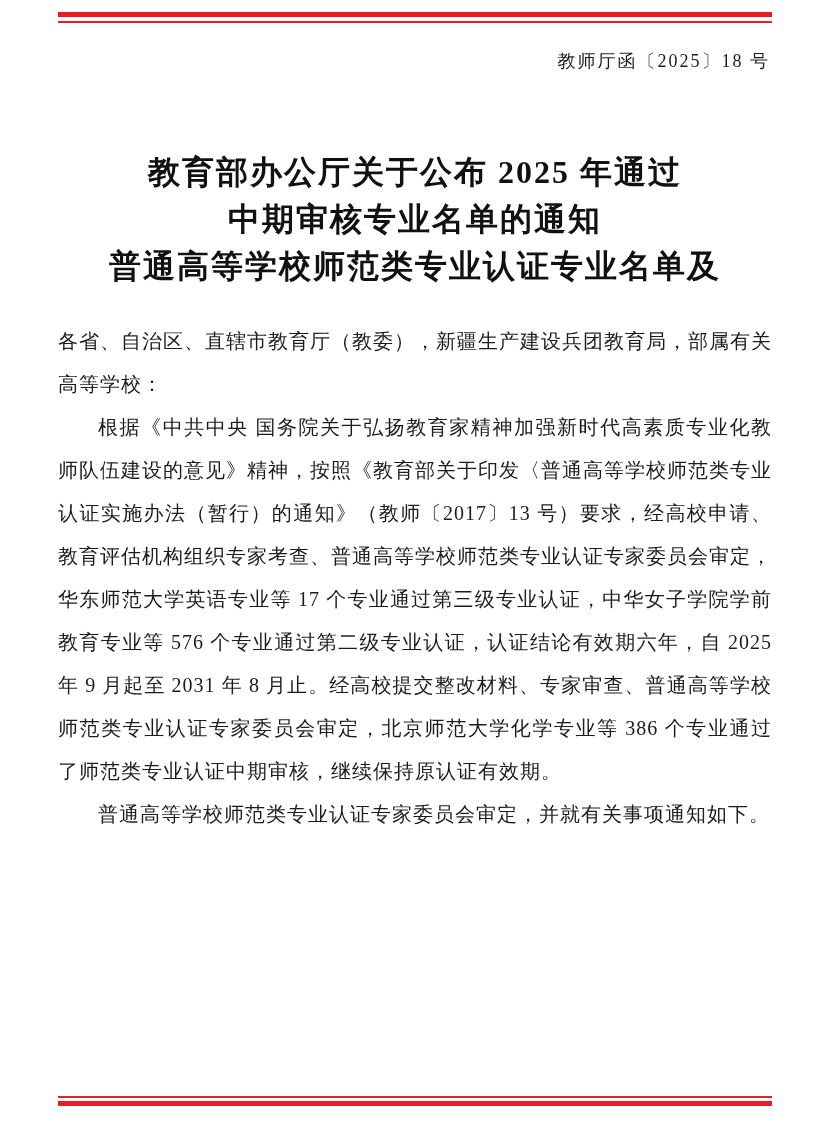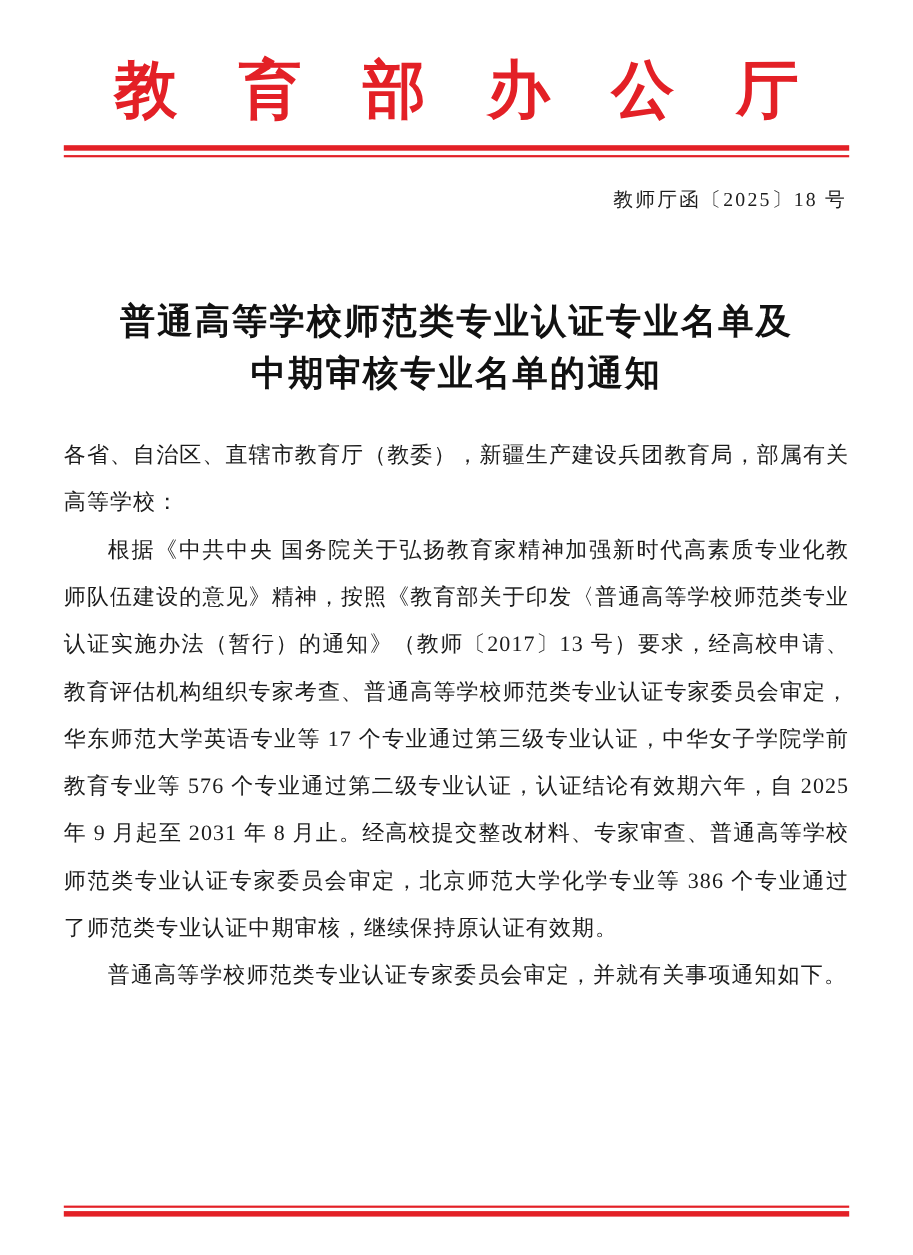--- a/index.html
+++ b/index.html
@@ -78,33 +78,33 @@
     top: 1096px;
     margin: 0;
   }
   .rule-group.bottom .rule-gap { height: 3px; }
 </style>
 </head>
 <body>
 
 <div class="page">
 
-  <div class="org-header">教育部办公厅</div>
 
   <div class="rule-group top">
     <div class="rule-thick"></div>
     <div class="rule-gap"></div>
     <div class="rule-thin"></div>
   </div>
 
   <div class="doc-number">教师厅函〔2025〕18 号</div>
 
   <div class="doc-title">
+    <div>教育部办公厅关于公布 2025 年通过</div>
+    <div>中期审核专业名单的通知</div>
     <div>普通高等学校师范类专业认证专业名单及</div>
-    <div>中期审核专业名单的通知</div>
   </div>
 
   <div class="doc-body">
     <p>各省、自治区、直辖市教育厅（教委），新疆生产建设兵团教育局，部属有关高等学校：</p>
     <p class="indent">根据《中共中央 国务院关于弘扬教育家精神加强新时代高素质专业化教师队伍建设的意见》精神，按照《教育部关于印发〈普通高等学校师范类专业认证实施办法（暂行）的通知》（教师〔2017〕13 号）要求，经高校申请、教育评估机构组织专家考查、普通高等学校师范类专业认证专家委员会审定，华东师范大学英语专业等 17 个专业通过第三级专业认证，中华女子学院学前教育专业等 576 个专业通过第二级专业认证，认证结论有效期六年，自 2025 年 9 月起至 2031 年 8 月止。经高校提交整改材料、专家审查、普通高等学校师范类专业认证专家委员会审定，北京师范大学化学专业等 386 个专业通过了师范类专业认证中期审核，继续保持原认证有效期。</p>
     <p class="indent">普通高等学校师范类专业认证专家委员会审定，并就有关事项通知如下。</p>
   </div>
 
   <div class="rule-group bottom">
     <div class="rule-thin"></div>

